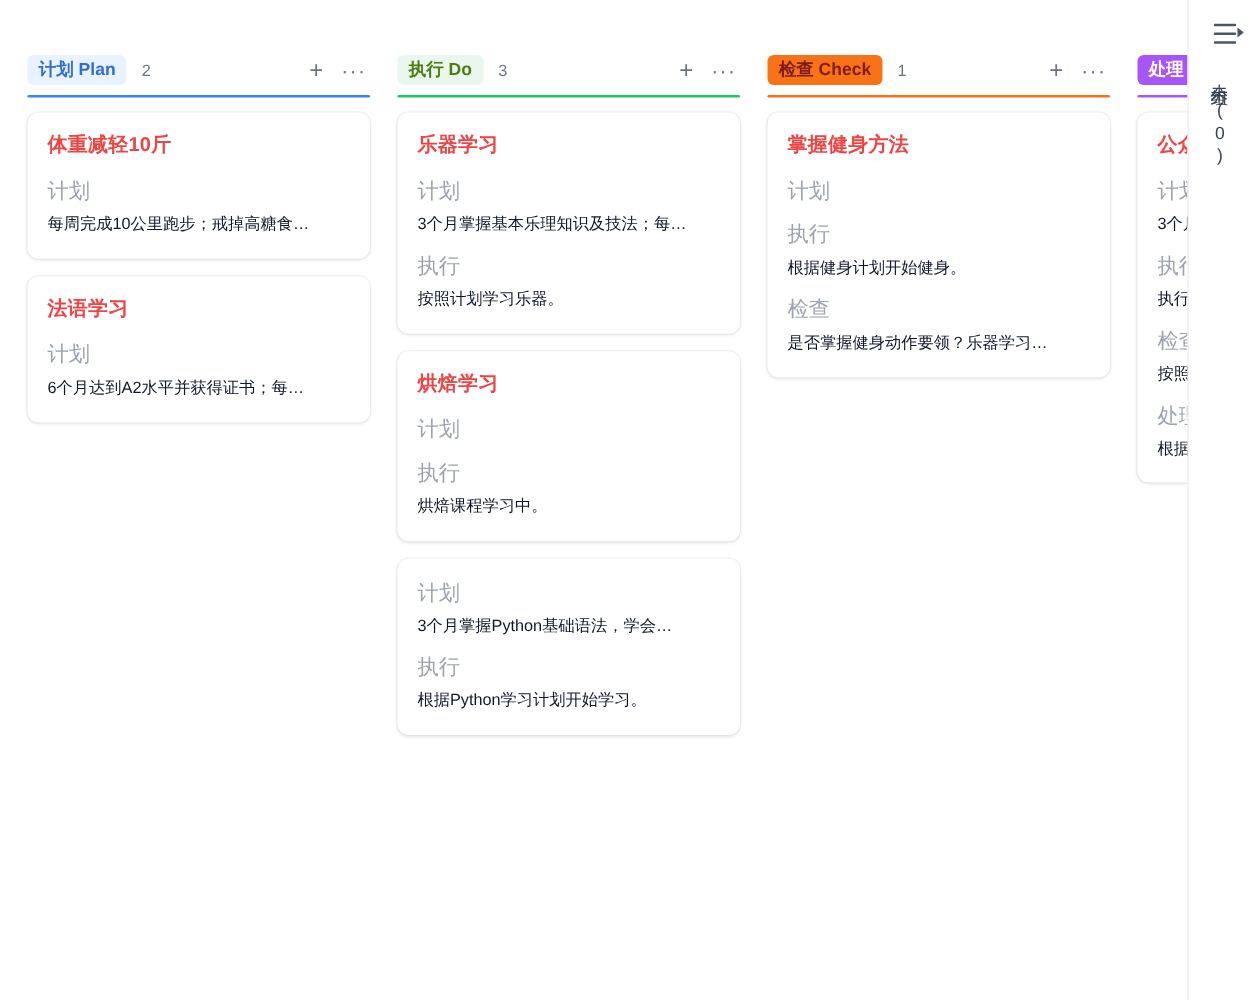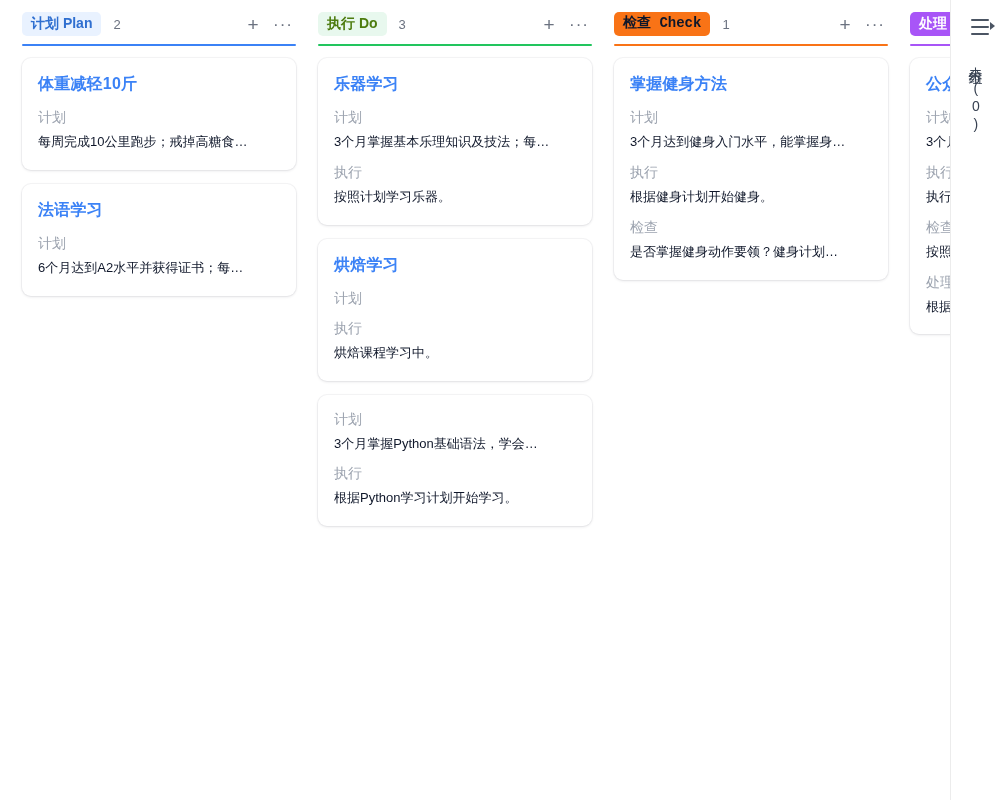--- a/index.html
+++ b/index.html
@@ -29,33 +29,34 @@
     margin-left: 22px;
     padding-top: 14px;
     height: 800px;
   }
   .column.first { margin-left: 22px; }
   .col-header {
     display: flex;
     align-items: center;
     height: 30px;
     padding-bottom: 10px;
+    margin-top: 32px;
   }
   .chip {
     font-size: 14px;
     font-weight: bold;
     border-radius: 5px;
     padding: 3px 9px 4px 9px;
     line-height: 1.15;
     color: #fff;
     white-space: nowrap;
   }
   .chip.plan   { background: #e9f2ff; color: #2f6fd0; }
   .chip.do     { background: #e8f8ee; color: #4d7c0f; }
-  .chip.check  { background: #f97316; color: #0f172a; font-family: Liberation Mono, monospace; }
+  .chip.check  { background: #f97316; color: #7f1d1d; }
   .chip.act    { background: #a855f7; color: #ffffff; }
   .count {
     font-size: 13px;
     color: #6b7280;
     margin-left: 12px;
   }
   .spacer { flex: 1 1 auto; }
   .hdr-btn {
     width: 26px; height: 26px;
     display: flex; align-items: center; justify-content: center;
@@ -79,28 +80,28 @@
   .card {
     background: #ffffff;
     border-radius: 9px;
     box-shadow: 0 1px 3px rgba(16,24,40,0.10), 0 0 0 1px rgba(16,24,40,0.04);
     padding: 16px 16px 18px 16px;
     margin-bottom: 14px;
   }
   .card-title {
     font-size: 16px;
     font-weight: bold;
-    color: #3b82f6;
+    color: #ef4444;
     margin-bottom: 14px;
     letter-spacing: .2px;
   }
   .field { margin-top: 12px; }
   .field:first-of-type { margin-top: 0; }
   .field-label {
-    font-size: 14px;
+    font-size: 17px;
     color: #9ca3af;
     margin-bottom: 6px;
   }
   .field-value {
     font-size: 13px;
     color: #0f172a;
     line-height: 1.45;
     white-space: nowrap;
     overflow: hidden;
     text-overflow: ellipsis;
@@ -230,29 +231,28 @@
           <span class="count">1</span>
           <span class="spacer"></span>
           <span class="hdr-btn">+</span>
           <span class="hdr-btn dots">···</span>
         </div>
         <div class="col-rule rule-check"></div>
         <div class="card">
           <div class="card-title">掌握健身方法</div>
           <div class="field">
             <div class="field-label">计划</div>
-            <div class="field-value">3个月达到健身入门水平，能掌握身…</div>
           </div>
           <div class="field">
             <div class="field-label">执行</div>
             <div class="field-value">根据健身计划开始健身。</div>
           </div>
           <div class="field">
             <div class="field-label">检查</div>
-            <div class="field-value">是否掌握健身动作要领？健身计划…</div>
+            <div class="field-value">是否掌握健身动作要领？乐器学习…</div>
           </div>
         </div>
       </div>
       <div class="column">
         <div class="col-header">
           <span class="chip act">处理 Act</span>
           <span class="spacer"></span>
         </div>
         <div class="col-rule rule-act"></div>
         <div class="card">

